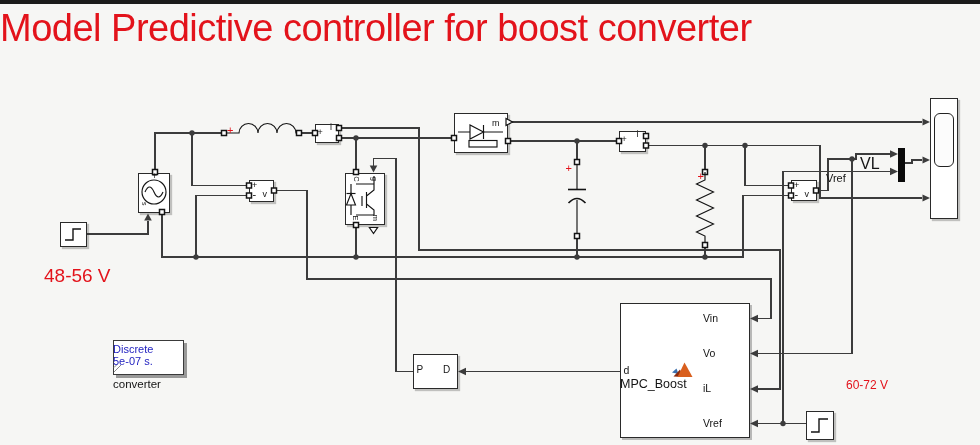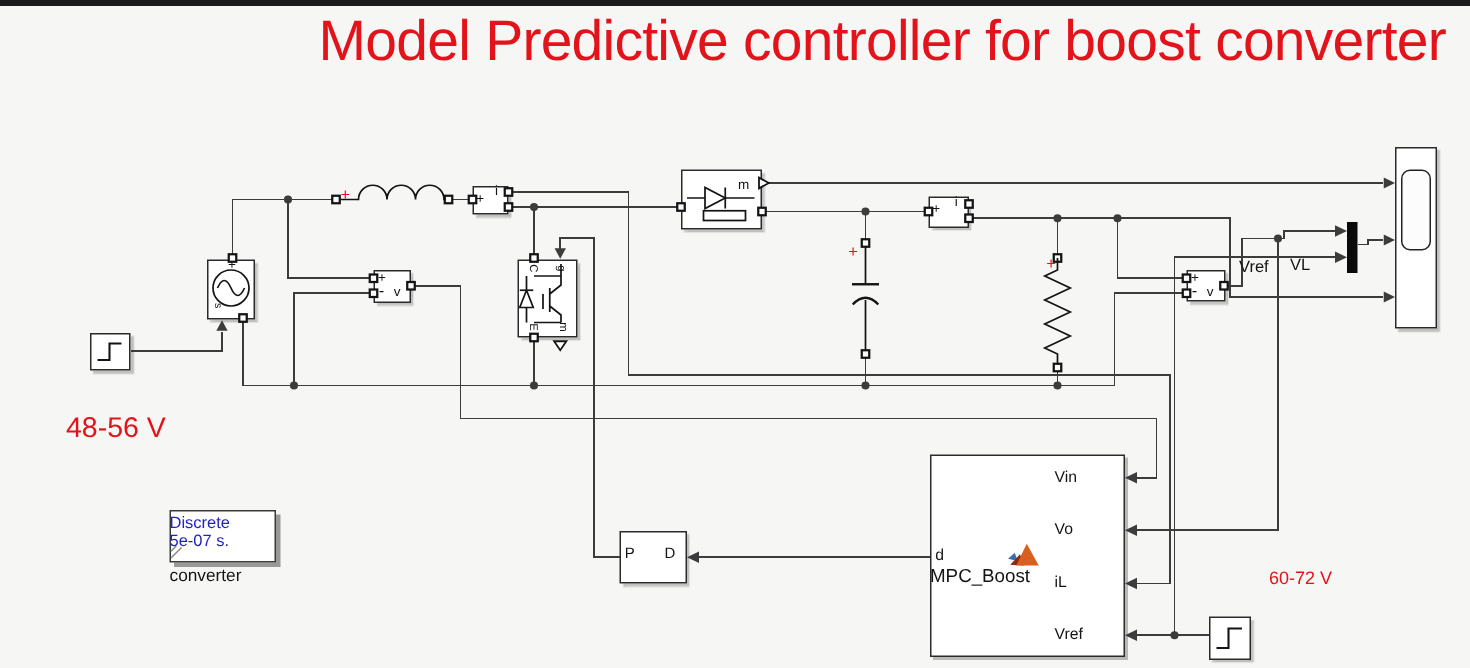--- a/index.html
+++ b/index.html
@@ -26,21 +26,21 @@
   .sq{fill:#fdfdfd;stroke:#141414;stroke-width:1.5px}
   .glyph{stroke:#141414;fill:none;stroke-width:1.15px}
   .openarrow{fill:#fff;stroke:#141414;stroke-width:1.2px}
   .lbl{position:absolute;color:#141414;white-space:nowrap;z-index:6;line-height:1.05}
   .red{color:var(--c-red,#e3131b)}
   .blue{color:var(--c-blue,#2323c0)}
   .ctr{}
   .rgt{text-align:left}
   .rot{transform:rotate(90deg);transform-origin:center}
   .title{
-    left:0;top:9px;width:964px;text-align:right;
+    left:0;top:9px;width:964px;text-align:left;
     font-size:38px;letter-spacing:-.5px;color:var(--c-red,#e3131b)
   }
 </style>
 </head>
 <body style="--c-background: #f6f6f4; --c-red: #e3131b; --c-blue: #2323c0; --c-wire: #3c3c3c; --c-block_border: #2a2a2a; --c-matlab_orange: #d95f1e; --c-matlab_dark: #8a2a0e; --c-matlab_blue: #3a6fae;">
 
 <div class="topbar"></div>
 
 <div class="blk" style="left:60px;top:222px;width:27px;height:25px"></div>
 <div class="blk" style="left:138px;top:173px;width:32px;height:40px"></div>
@@ -195,24 +195,24 @@
     <polygon points="677.5,377 684.5,362.5 692.5,377" fill="var(--c-matlab_orange,#d95f1e)"></polygon>
   </g>
 
   <g>
     <path d="M114,372 L121,365 M114,367.5 L117.5,364" stroke="#8a8a8a" stroke-width="1" fill="none"></path>
   </g>
 </svg>
 
 <span class="lbl title">Model Predictive controller for boost converter</span>
 
-<span class="lbl red" style="left:44px;top:276px;font-size:19px">48-56 V</span>
+<span class="lbl red" style="left:44px;top:266px;font-size:19px">48-56 V</span>
 <span class="lbl red" style="left:846px;top:379px;font-size:12px">60-72 V</span>
 
-<span class="lbl" style="left:860px;top:172px;font-size:11px">VL</span>
+<span class="lbl" style="left:860px;top:156px;font-size:16px">VL</span>
 <span class="lbl" style="left:826px;top:173px;font-size:11px">Vref</span>
 
 <span class="lbl" style="left:152px;top:172px;font-size:9px">+</span>
 <span class="lbl rot" style="left:143px;top:200px;font-size:7px">s</span>
 
 <span class="lbl" style="left:252px;top:181px;font-size:9px">+</span>
 <span class="lbl" style="left:252.5px;top:188.5px;font-size:11px">-</span>
 <span class="lbl" style="left:262.5px;top:189.5px;font-size:9px">v</span>
 
 <span class="lbl" style="left:317.5px;top:128px;font-size:9px">+</span>

